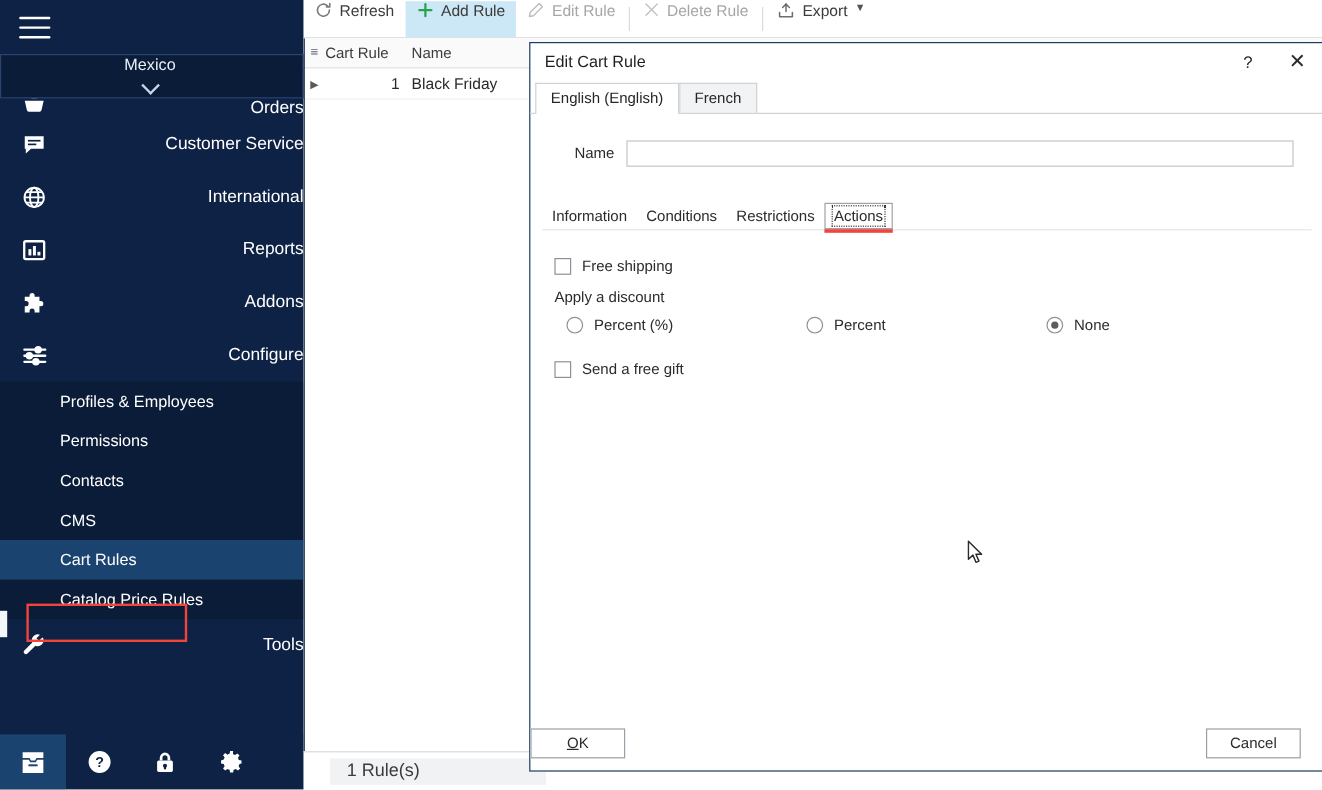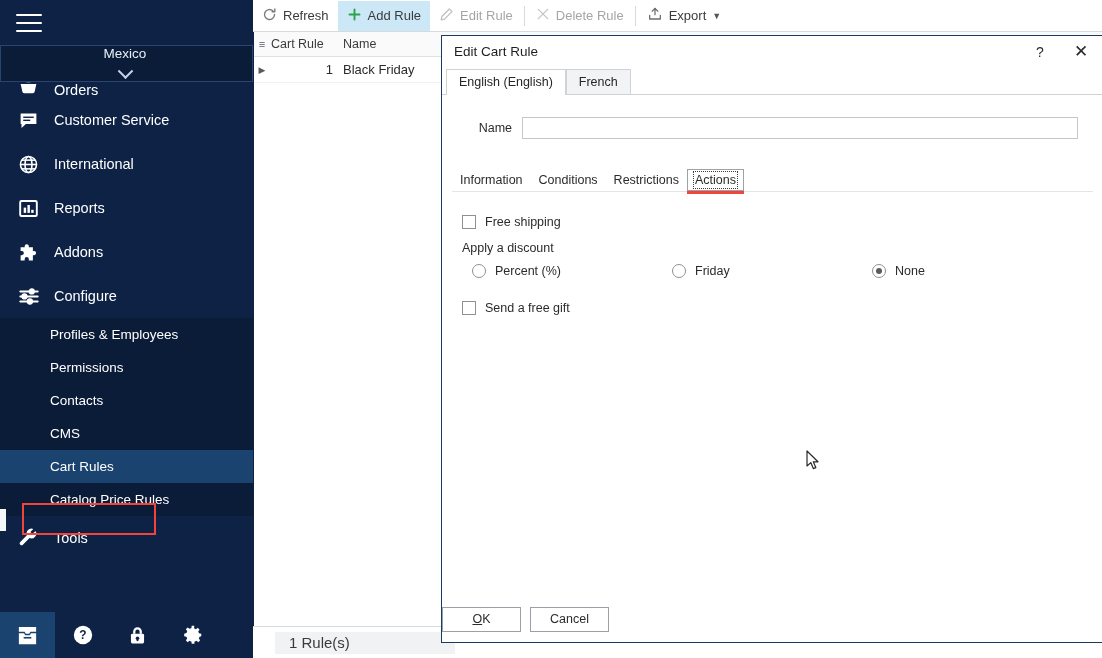--- a/index.html
+++ b/index.html
@@ -29,21 +29,21 @@
     height: 37px; background: #0a1c38; border: 1px solid #2a4470;
     display: flex; align-items: center; justify-content: space-between;
     padding: 0 13px 0 10px; font-size: 13.5px; color: #e8eef8; cursor: pointer;
     position: relative; z-index: 5; flex-direction: column;
   }
   .chev-dn { width: 11px; height: 11px; border-right: 2px solid #c5d3e8; border-bottom: 2px solid #c5d3e8; transform: rotate(45deg) translate(-3px,-3px); }
 
   .nav-scroll { position: relative; }
   .nav-item {
     height: 44px; display: flex; align-items: center; padding-left: 17px;
-    font-size: 14.5px; color: #ffffff; cursor: pointer; gap: 14px;
+    font-size: 14.5px; color: #ffffff; cursor: pointer; gap: 14px; justify-content: space-between;
   }
   .nav-item .nvicon { width: 23px; height: 23px; display: flex; align-items: center; justify-content: center; flex: 0 0 23px; }
   .nav-item.clipped { height: 26px; align-items: flex-end; }
   .subnav-wrap { background: #0a1c38; }
   .sub-item {
     height: 33px; display: flex; align-items: center; padding-left: 50px;
     font-size: 13.5px; color: #ffffff; cursor: pointer;
   }
   .sub-item.selected { background: #1b436f; }
   .sub-item.highlight-box { position: relative; }
@@ -58,21 +58,21 @@
   }
   .bottom-bar .bslot { width: 55px; height: 46px; display: flex; align-items: center; justify-content: center; cursor: pointer; }
   .bottom-bar .bslot.active { background: #1b436f; }
 
   
   #toolbar {
     position: absolute; left: 253px; top: 0; width: 849px; height: 32px;
     background: #ffffff; border-bottom: 1px solid #d6d9de;
     display: flex; align-items: center; font-size: 13px; color: #3b3b3b;
   }
-  .tbtn { display: flex; align-items: center; gap: 6px; height: 30px; padding: 0 9px; cursor: pointer; white-space: nowrap; }
+  .tbtn { display: flex; align-items: flex-start; gap: 6px; height: 30px; padding: 0 9px; cursor: pointer; white-space: nowrap; }
   .tbtn.hover { background: #cce8f6; }
   .tbtn.disabled { color: #a6a6a6; cursor: default; }
   .tsep { width: 1px; height: 20px; background: #d8dade; margin: 0 2px; }
 
   
   #grid {
     position: absolute; left: 253px; top: 32px; width: 849px; height: 594px;
     background: #ffffff;
   }
   .grid-head {
@@ -152,21 +152,21 @@
   .radio-cell.c2 { width: 200px; }
   .rdo { width: 14px; height: 14px; border-radius: 50%; border: 1px solid #8d9197; background: #ffffff; flex: 0 0 14px; cursor: pointer; position: relative; }
   .rdo.checked::after {
     content: ""; position: absolute; left: 3px; top: 3px; width: 6px; height: 6px;
     border-radius: 50%; background: #5c5c5c;
   }
   .gift-row { margin-top: 10px; }
 
   .dlg-footer {
     position: absolute; left: 0; bottom: 0; width: 100%; height: 46px;
-    display: flex; align-items: center; justify-content: flex-start; padding-right: 19px; gap: 9px;
+    display: flex; align-items: center; justify-content: space-between; padding-right: 19px; gap: 9px;
   }
   .dbtn {
     width: 79px; height: 25px; border: 1px solid #9aa0a8; background: #ffffff;
     font-family: "Liberation Sans", sans-serif; font-size: 12.5px; color: #2b2b2b; cursor: pointer;
   }
   .acc { text-decoration: underline; }
 
   
   #cursor { position: absolute; left: 806px; top: 450px; width: 16px; height: 22px; pointer-events: none; }
 </style>
@@ -454,21 +454,21 @@
 
       <div class="section-label">Apply a discount</div>
 
       <div class="radio-row">
         <span class="radio-cell c1">
           <span class="rdo"></span>
           <span class="fl-text">Percent (%)</span>
         </span>
         <span class="radio-cell c2">
           <span class="rdo"></span>
-          <span class="fl-text">Friday</span>
+          <span class="fl-text">Percent</span>
         </span>
         <span class="radio-cell">
           <span class="rdo checked"></span>
           <span class="fl-text">None</span>
         </span>
       </div>
 
       <div class="fl-row gift-row">
         <span class="cbox"></span>
         <span class="fl-text">Send a free gift</span>

